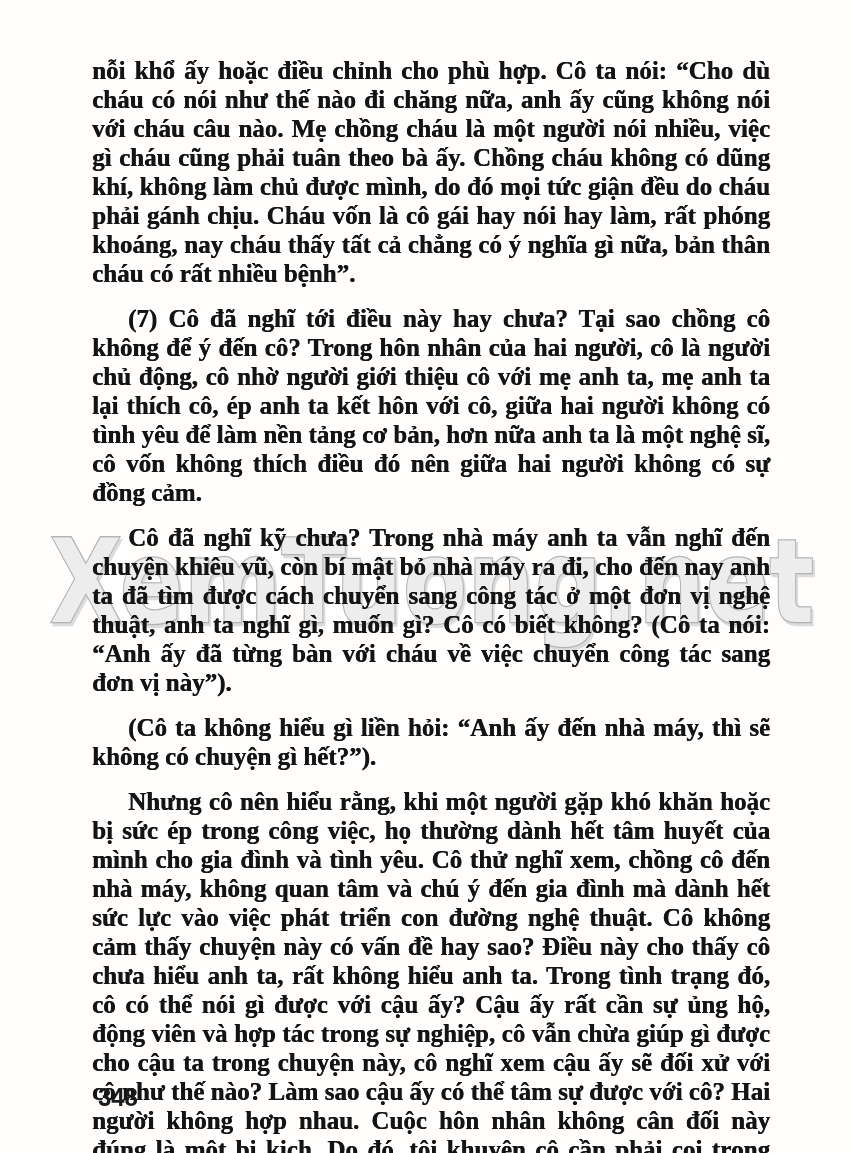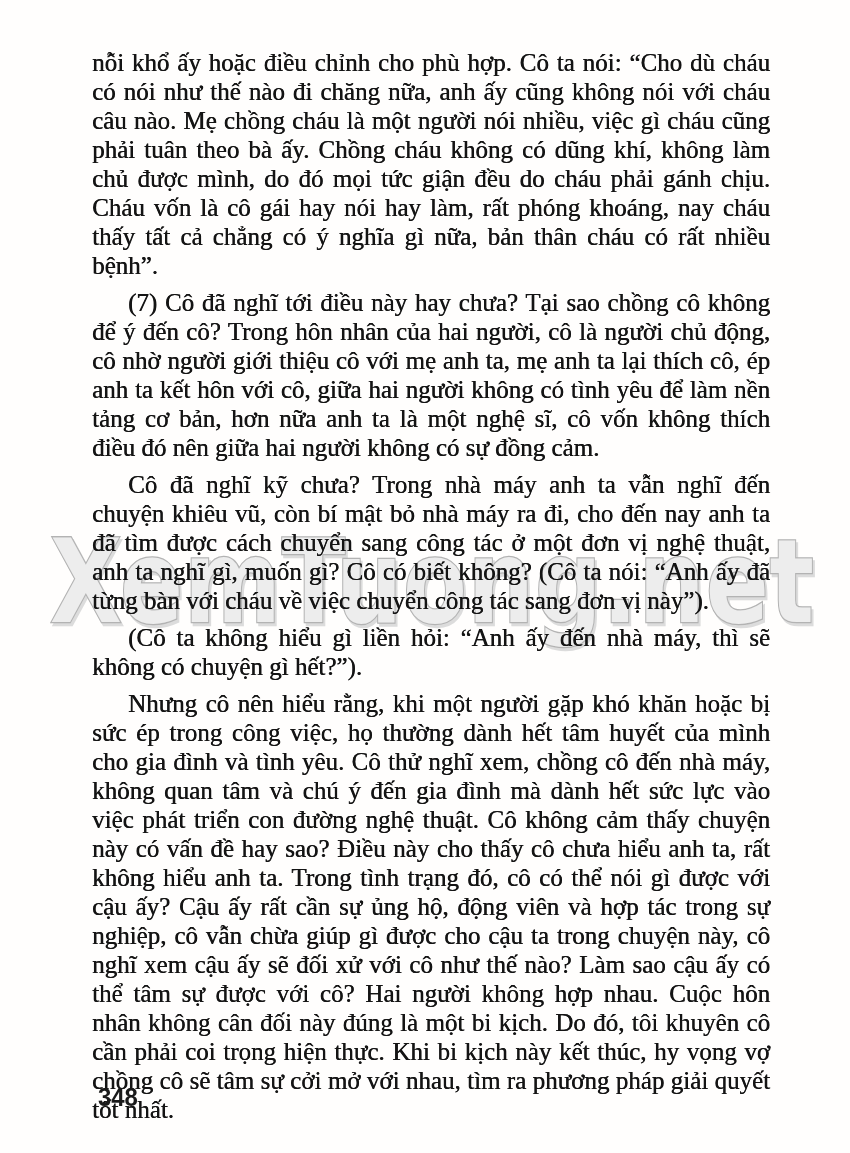--- a/index.html
+++ b/index.html
@@ -35,22 +35,23 @@
     left:92px;top:40px;
     width:678px;
     z-index:2;
     color:#141414;
     font-size:25px;
     line-height:29px;
     text-align:justify;
     text-shadow:0.4px 0 0 currentColor; 
   }
   .content p{
-    margin:8px 0 7px 0;
+    margin:16px 0 7px 0;
     text-indent:36px;
+    font-weight:bold;
   }
   .content p.no-indent{text-indent:0;}
   
   .pagenum{
     position:absolute;
     left:98px;top:1082px;
     z-index:3;
     font-family:"Liberation Sans", sans-serif;
     font-size:26px;
     font-weight:700;

